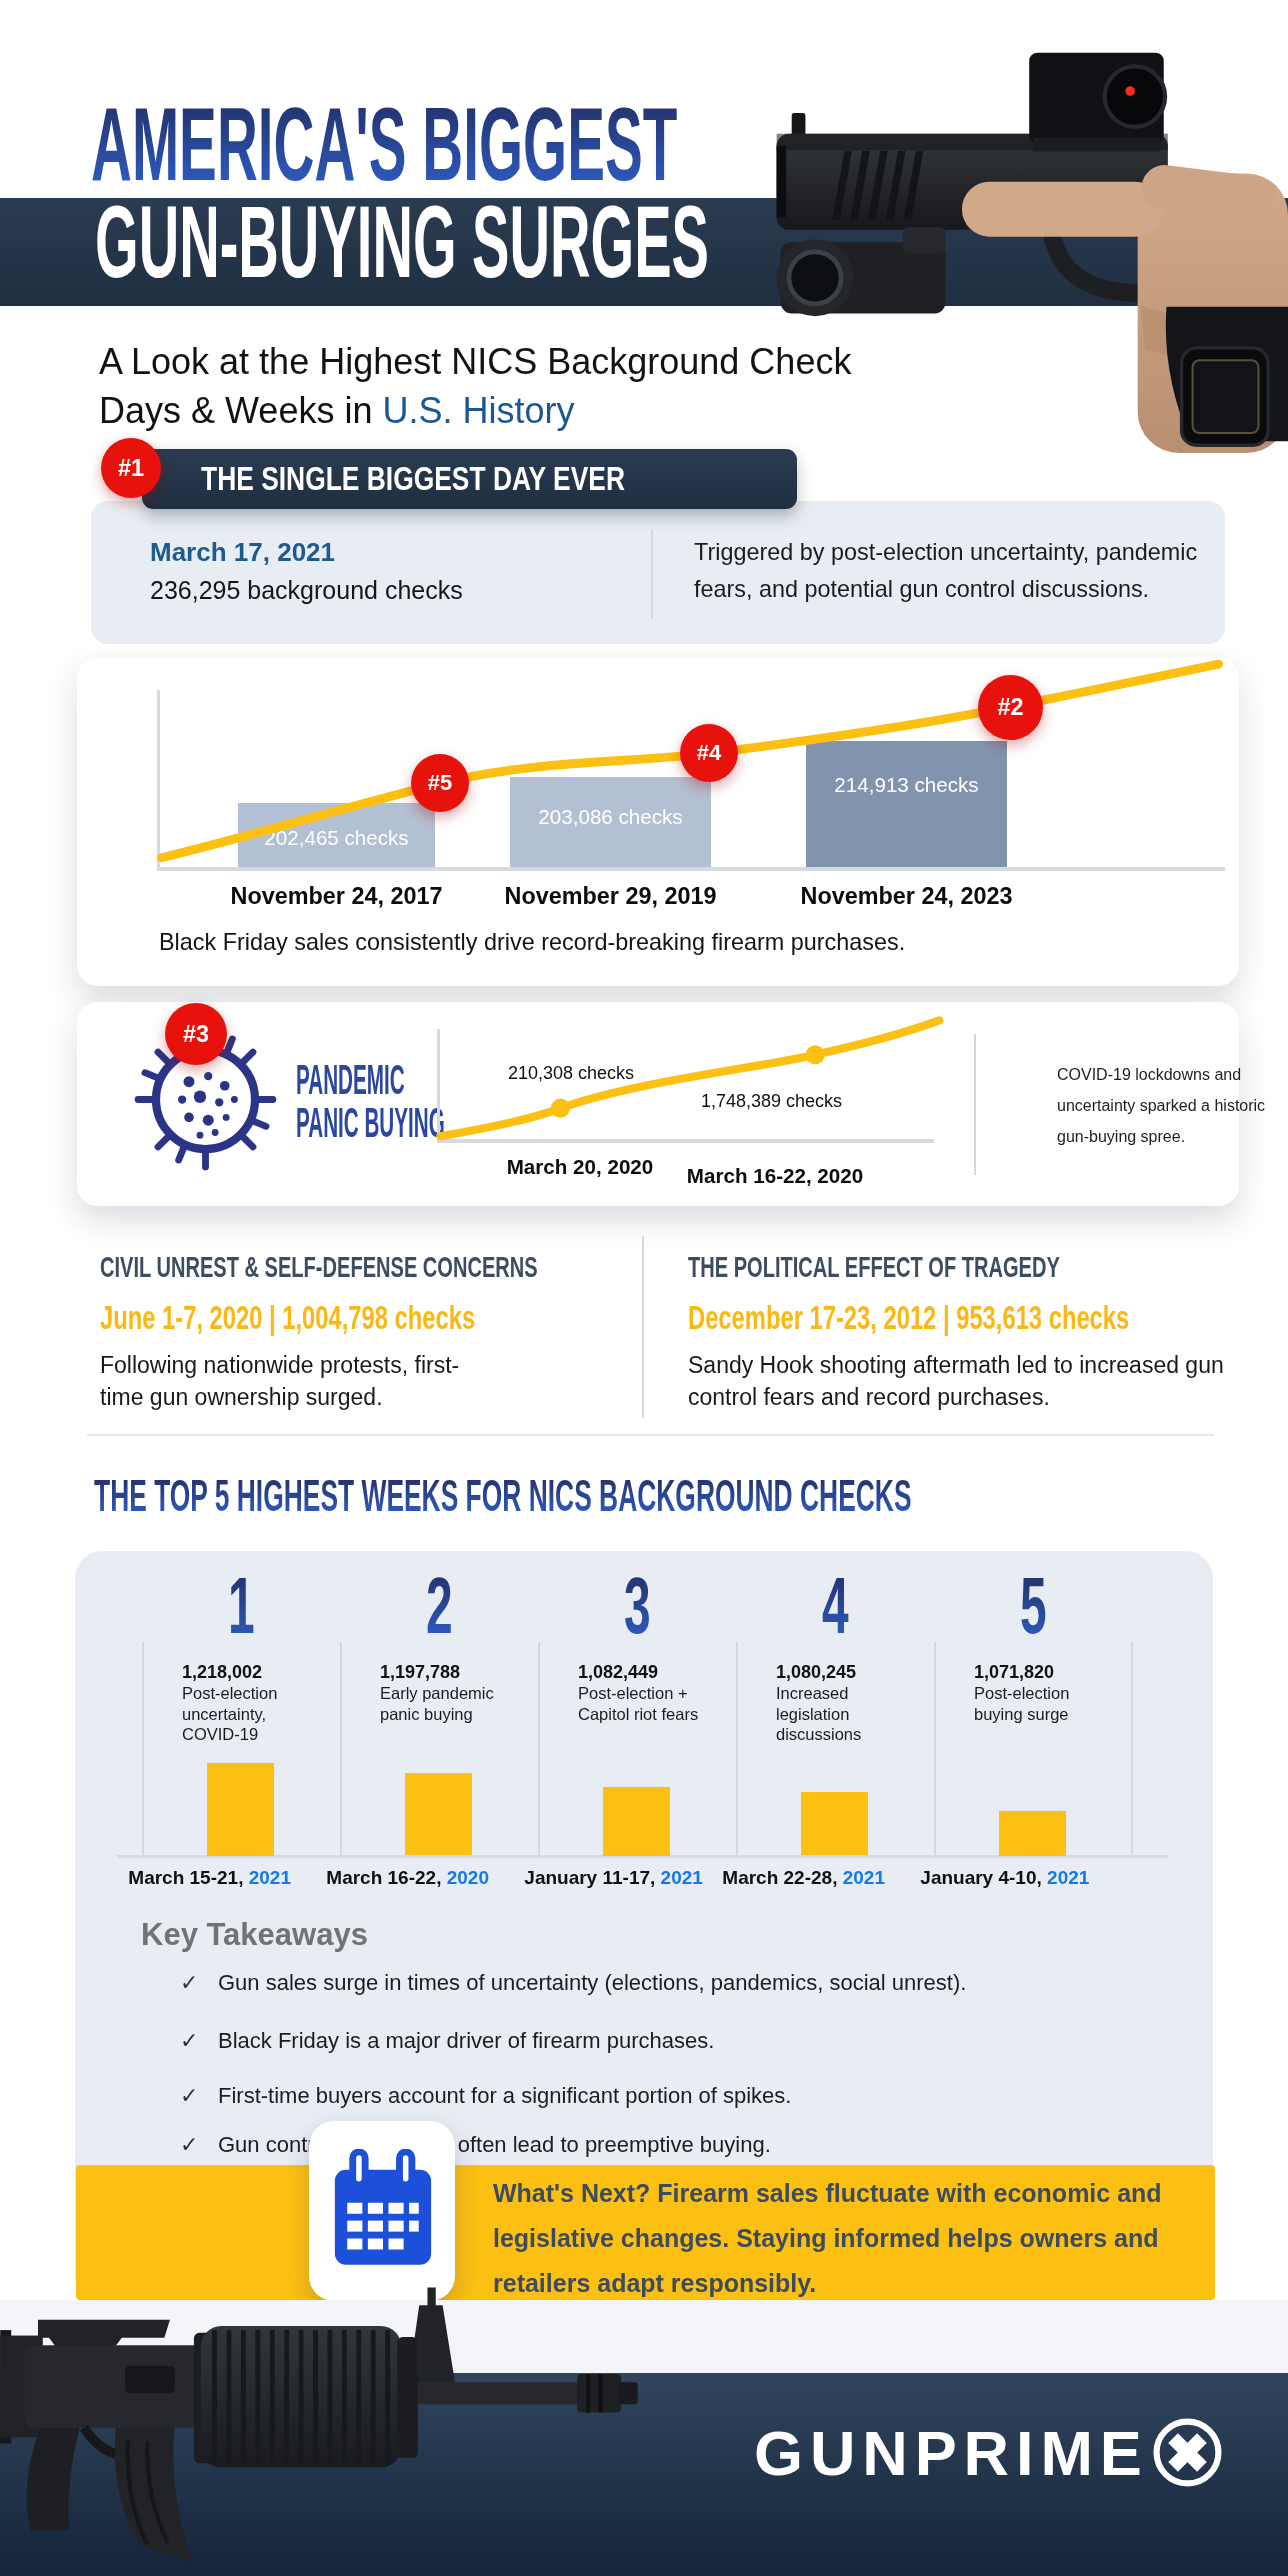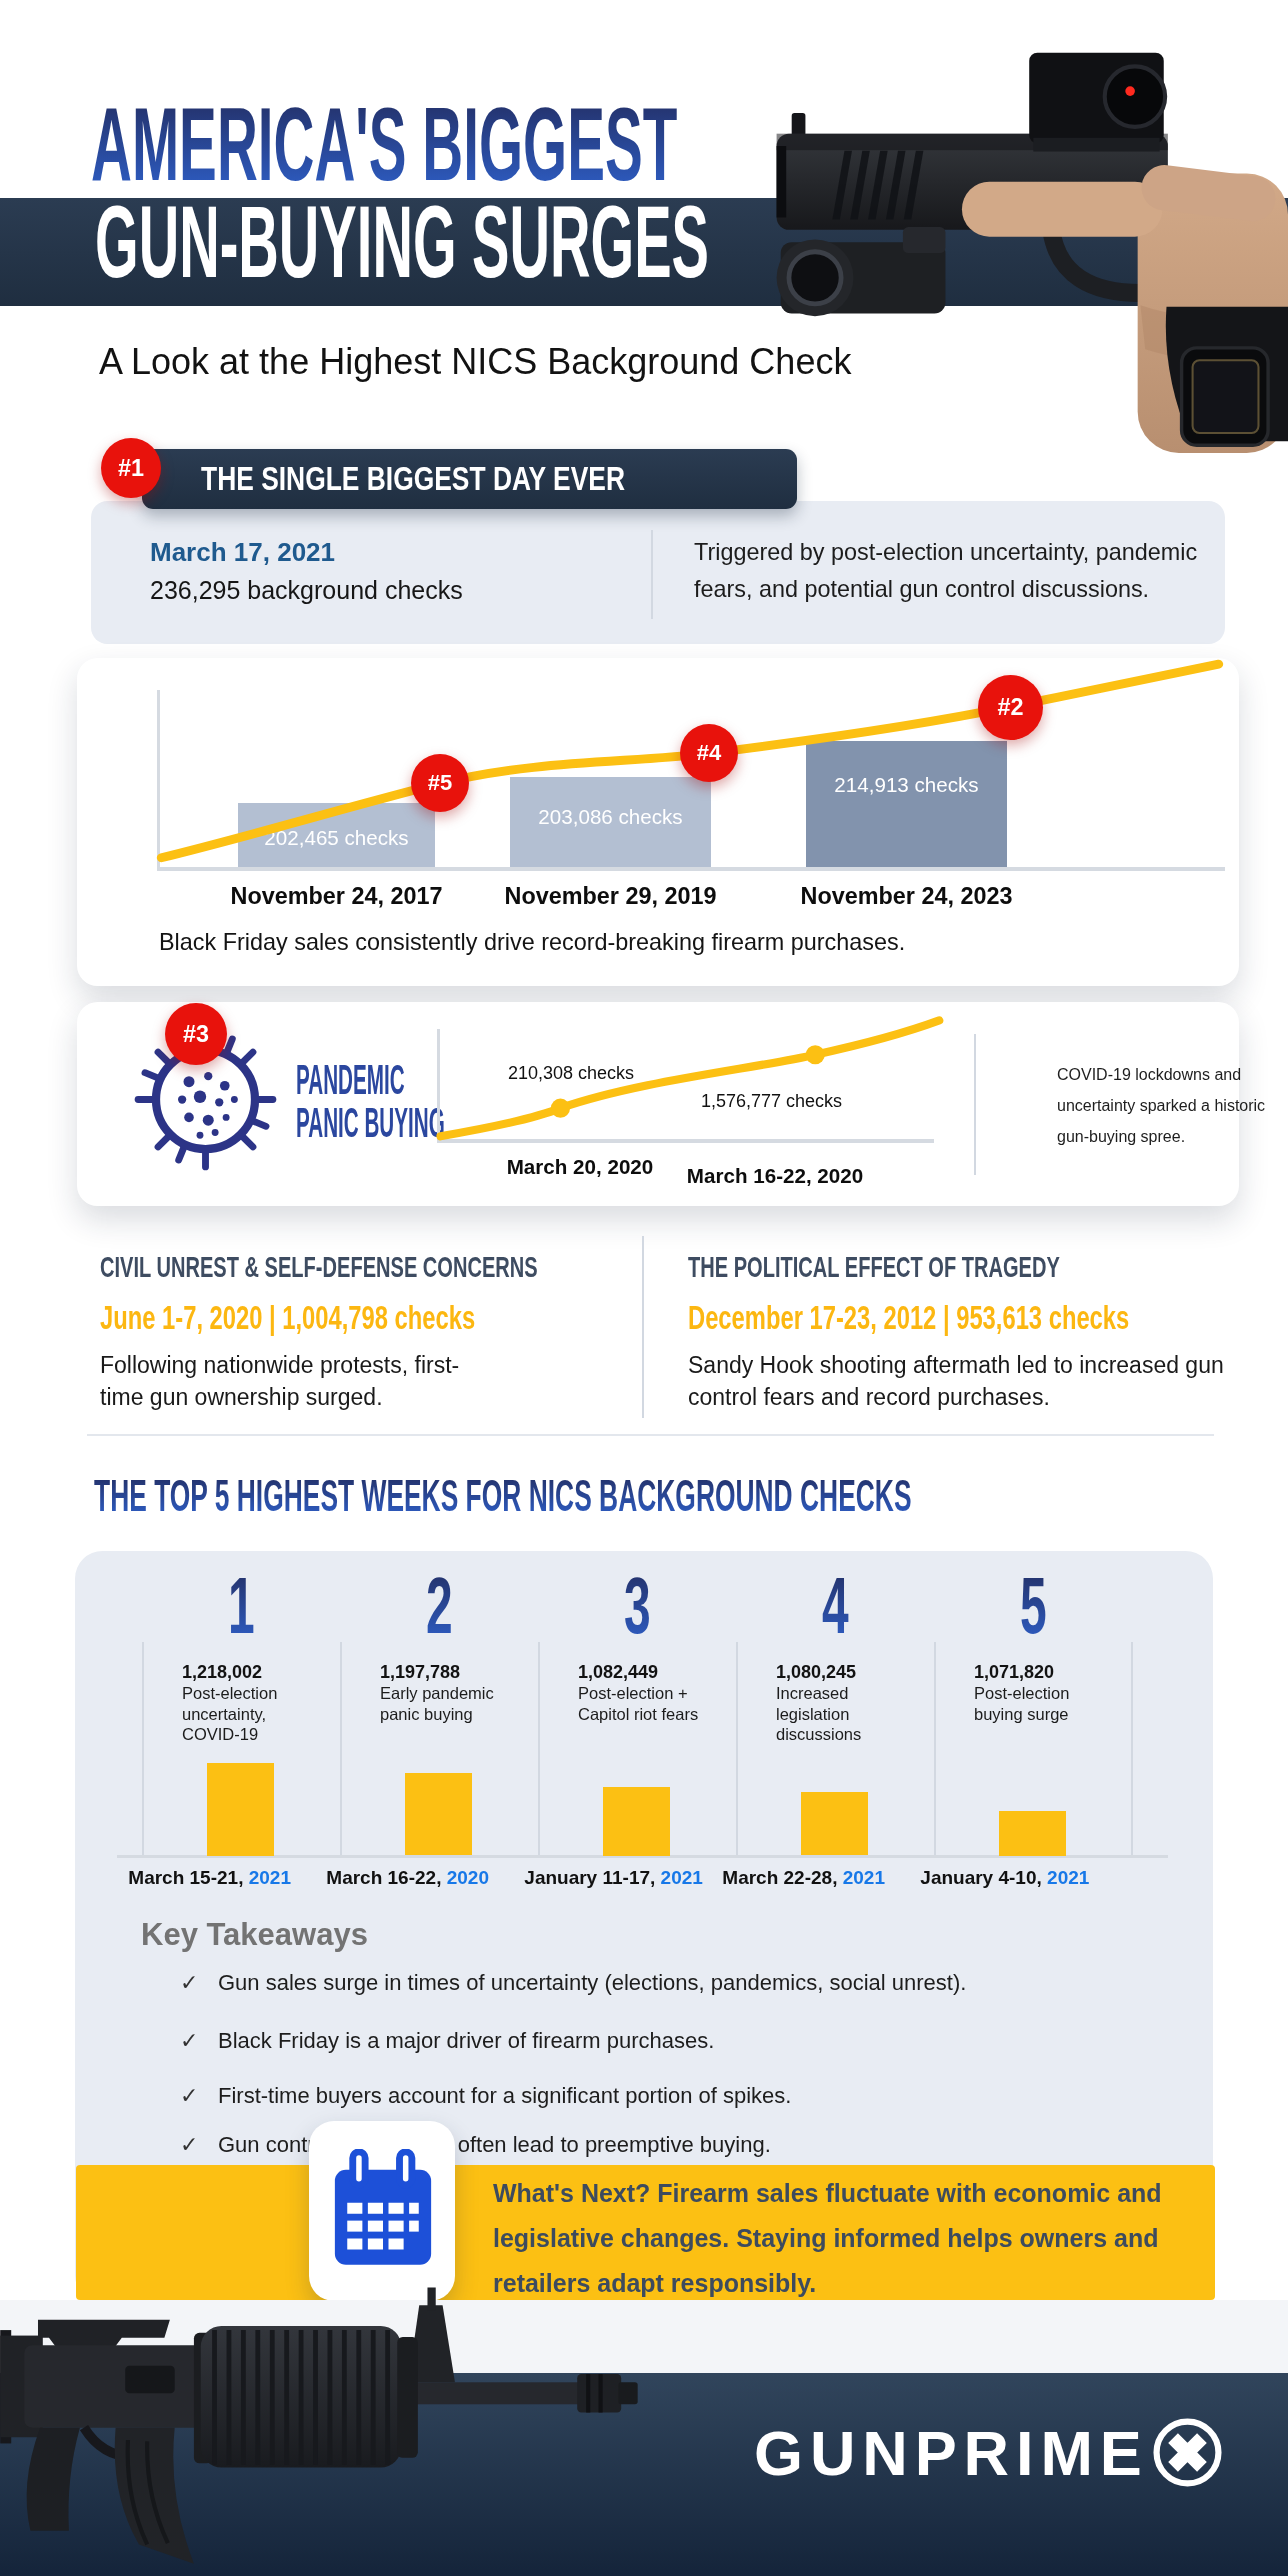--- a/index.html
+++ b/index.html
@@ -82,20 +82,23 @@
   <path d="M560 430 q90 30 215 18 v60 q-120 14 -208 -14 z" fill="#b08565" opacity=".45"></path>
   <rect x="300" y="250" width="292" height="80" rx="40" fill="#d2a988"></rect>
   <rect x="566" y="222" width="196" height="66" rx="33" fill="#cda486" transform="rotate(7 566 222)"></rect>
   <path d="M598 432 h177 v196 h-142 q-42 -98 -35 -196 z" fill="#141518"></path>
   <rect x="620" y="492" width="126" height="142" rx="22" fill="#0a0b0d" stroke="#26282c" stroke-width="5"></rect>
   <rect x="636" y="510" width="96" height="106" rx="10" fill="#121318" stroke="#5c5034" stroke-width="3"></rect>
 </svg>
 
 <div class="abs" style="left:99px;top:337px;font-size:36px;line-height:49px;color:#121212;">
   <div><span>A Look at the Highest NICS Background Check</span></div>
+  <div>
+    <span>Days &amp; Weeks in </span><span style="color:#1d5792;">U.S. History</span>
+  </div>
 </div>
 
 <div class="abs card-gray" style="left:91px;top:501px;width:1134px;height:143px;"></div>
 <div class="abs navy-band" style="left:142px;top:449px;width:655px;height:60px;border-radius:11px;box-shadow:0 6.9px 15px rgba(20,35,55,.3);"></div>
 <div class="abs" style="left:201px;top:449px;height:72px;line-height:60px;font-size:33px;font-weight:700;color:#fff;z-index:3;">
   <span class="cx cx80">THE SINGLE BIGGEST DAY EVER</span>
 </div>
 <div class="abs badge" style="left:101px;top:438px;width:60px;height:60px;font-size:23.4px;z-index:4;">
   <span>#1</span>
 </div>
@@ -192,21 +195,21 @@
 </div>
 
 <div class="abs hline" style="left:437px;top:1029px;width:3.4px;height:113px;"></div>
 <div class="abs hline" style="left:437px;top:1139px;width:497px;height:4.1px;"></div>
 <svg class="abs" style="left:433px;top:1015px;" width="522" height="137" viewBox="0 0 760 200">
   <path d="M10 177 C120 158 160 146 185 136 C300 96 470 78 557 58 C640 40 700 22 738 8" fill="none" stroke="#fcc013" stroke-width="12" stroke-linecap="round"></path>
   <circle cx="185" cy="136" r="14" fill="#fcc013"></circle>
   <circle cx="557" cy="58" r="14" fill="#fcc013"></circle>
 </svg>
 <div class="abs" style="left:508px;top:1063px;font-size:18px;color:#111;"><span>210,308 checks</span></div>
-<div class="abs" style="left:701px;top:1091px;font-size:18px;color:#111;"><span>1,576,777 checks</span></div>
+<div class="abs" style="left:701px;top:1091px;font-size:18px;color:#111;"><span>1,748,389 checks</span></div>
 <div class="abs" style="left:477px;top:1155px;width:206px;text-align:center;font-size:20.6px;font-weight:700;color:#0d0d0d;">
   <span>March 20, 2020</span></div>
 <div class="abs" style="left:665px;top:1164px;width:220px;text-align:center;font-size:20.6px;font-weight:700;color:#0d0d0d;">
   <span>March 16-22, 2020</span></div>
 
 <div class="abs vline" style="left:974px;top:1034px;height:141px;"></div>
 <div class="abs" style="left:1017px;top:1059px;width:216px;font-size:16px;line-height:31px;color:#1e1e1e;margin-left:40px;">
   <span>COVID-19 lockdowns and uncertainty sparked a historic gun-buying spree.</span></div>
 
 <div class="abs" style="left:100px;top:1250px;">

